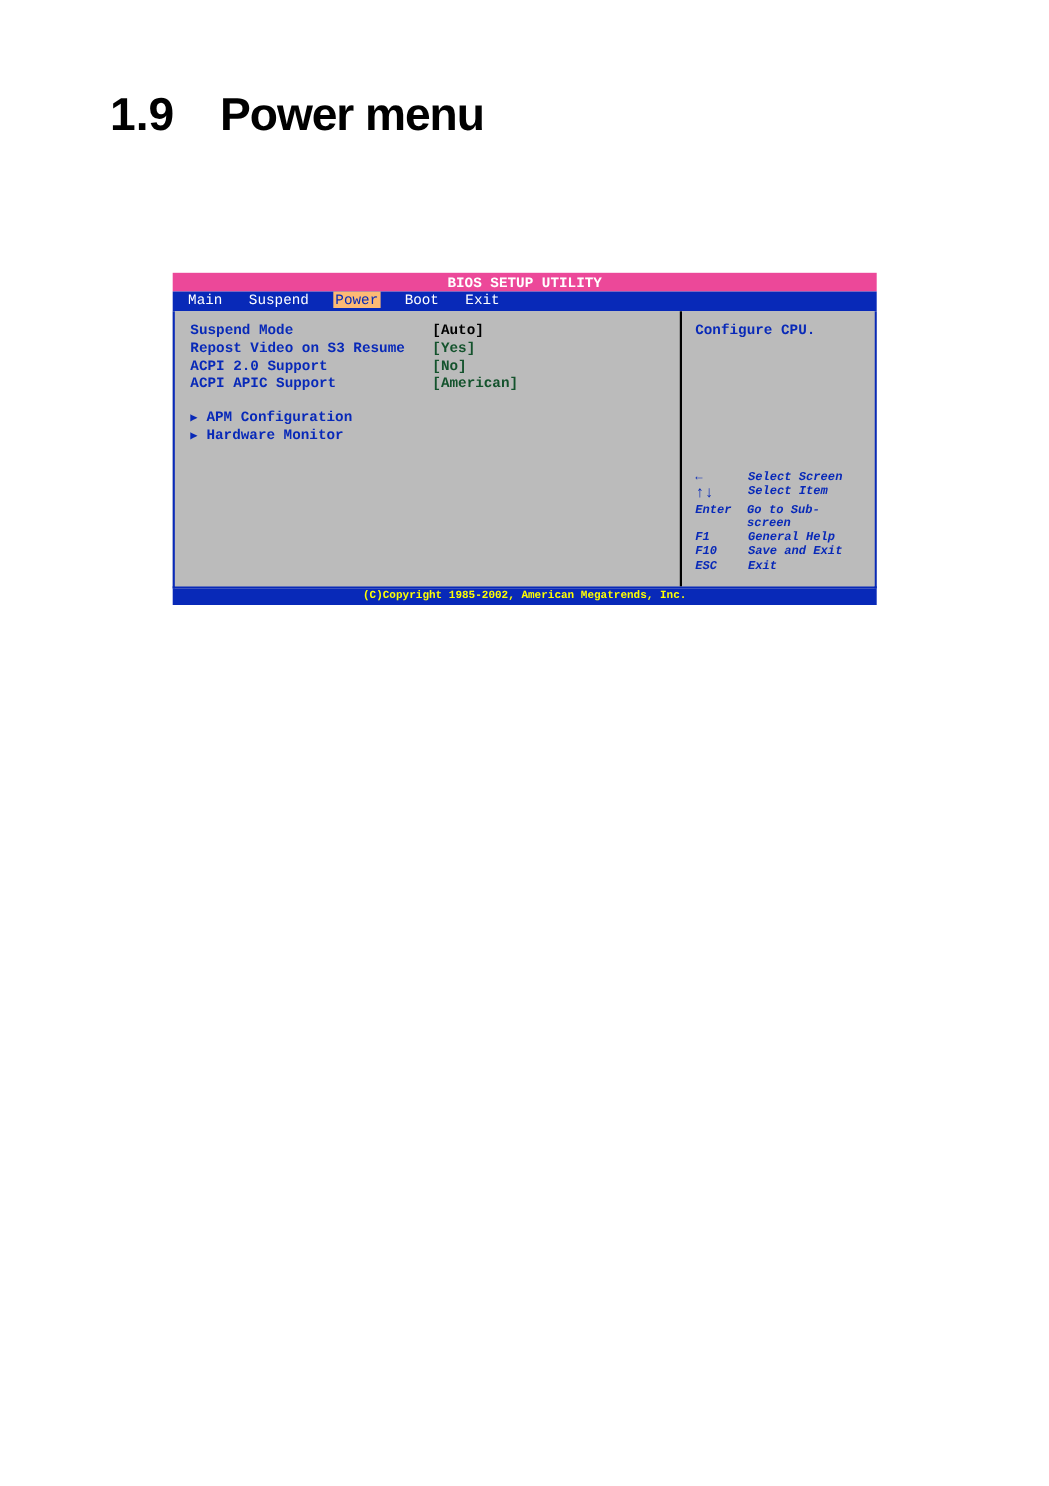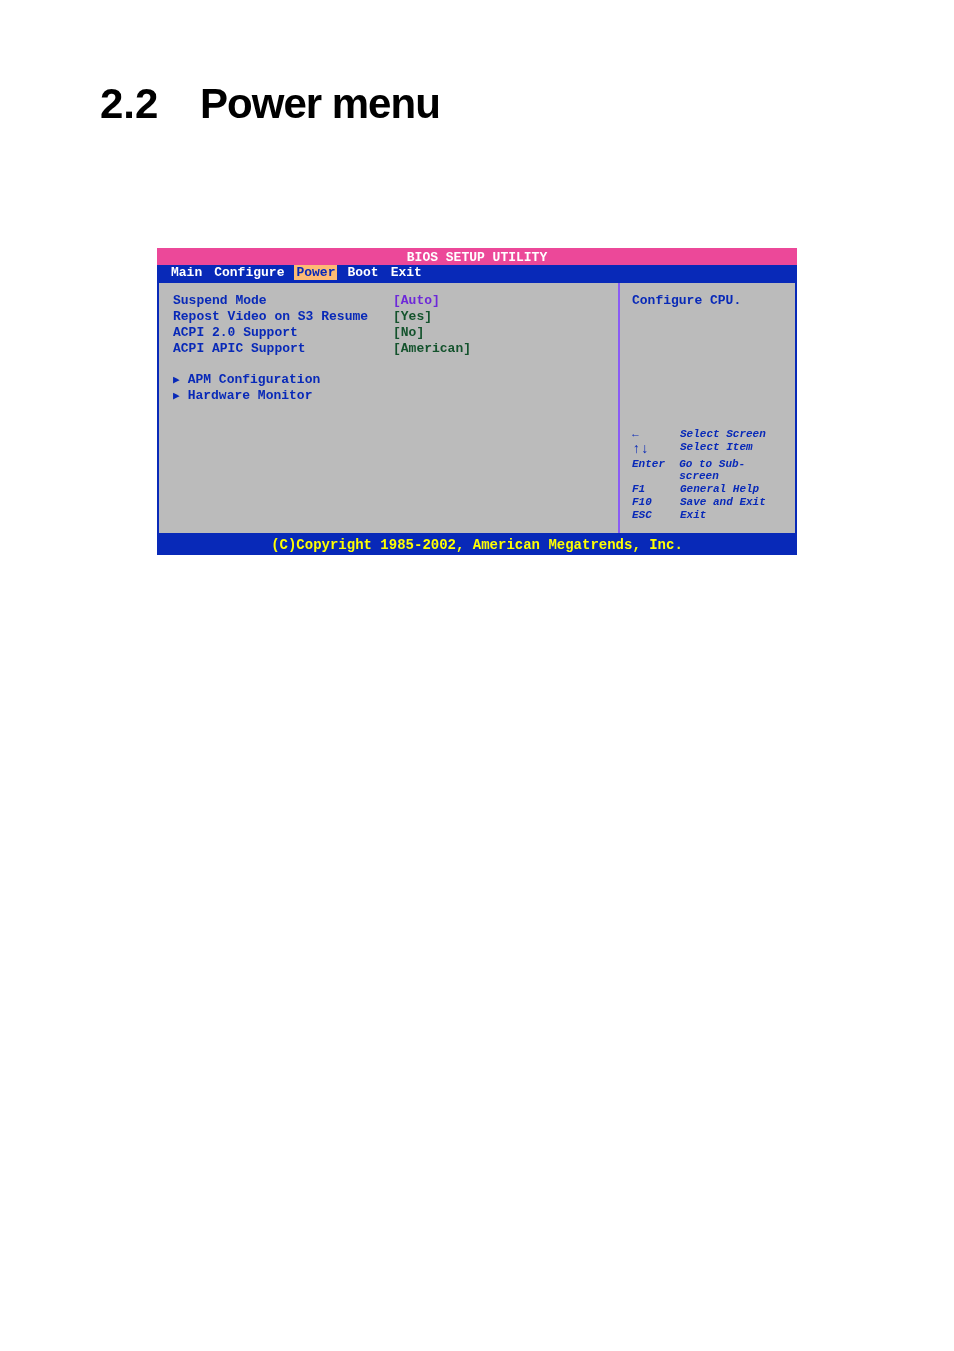--- a/index.html
+++ b/index.html
@@ -47,61 +47,61 @@
       font-weight: bold;
       padding: 2px 0 0 0;
       font-size: 13px;
       letter-spacing: 0px;
     }
     .bios-tabs {
       background: #0829b8;
       color: #ffffff;
       padding: 0px 12px 3px;
       display: flex;
-      gap: 8px;
-      font-weight: bold;
+      gap: 20px;
+      font-weight: normal;
     }
     .bios-tab {
       padding: 0 2px;
     }
     .bios-tab.active {
       background: #fdba74;
       color: #0829b8;
     }
     .bios-body {
       display: flex;
     }
     .bios-left {
       flex: 1;
       padding: 10px 14px;
       background: #bbbbbb;
       color: #0829b8;
       font-weight: bold;
-      border-right: 2px solid #8b5cf6;
+      border-right: 2px solid #000000;
       min-height: 250px;
     }
     .bios-right {
       width: 175px;
       padding: 10px 12px;
       background: #bbbbbb;
       color: #0829b8;
       font-weight: bold;
     }
     .setting-row {
       display: flex;
       margin-bottom: 1px;
     }
     .setting-label {
       width: 220px;
     }
     .setting-value {
       color: #14532d;
     }
     .setting-value.selected {
-      color: #6d28d9;
+      color: #000000;
     }
     .submenu-row {
       display: flex;
       align-items: center;
       margin-top: 1px;
     }
     .submenu-arrow {
       margin-right: 8px;
       font-size: 11px;
     }
@@ -130,37 +130,37 @@
       content: "↑↓";
       font-weight: bold;
       font-size: 14px;
     }
     .bios-footer {
       background: #0829b8;
       color: #ffff00;
       text-align: center;
       padding: 2px 0;
       font-weight: bold;
-      font-size: 14px;
+      font-size: 10px;
     }
   </style>
 </head>
 <body>
 
 <div class="page-title">
-  <span class="section-num">2.2</span>
+  <span class="section-num">1.9</span>
   <span class="title-text">Power menu</span>
 </div>
 
 <div class="bios-container">
   <div class="bios-header">BIOS SETUP UTILITY</div>
 
   <div class="bios-tabs">
     <span class="bios-tab">Main</span>
-    <span class="bios-tab">Configure</span>
+    <span class="bios-tab">Suspend</span>
     <span class="bios-tab active">Power</span>
     <span class="bios-tab">Boot</span>
     <span class="bios-tab">Exit</span>
   </div>
 
   <div class="bios-border">
     <div class="bios-body">
       <div class="bios-left">
         <div class="setting-row">
           <span class="setting-label">Suspend Mode</span>

